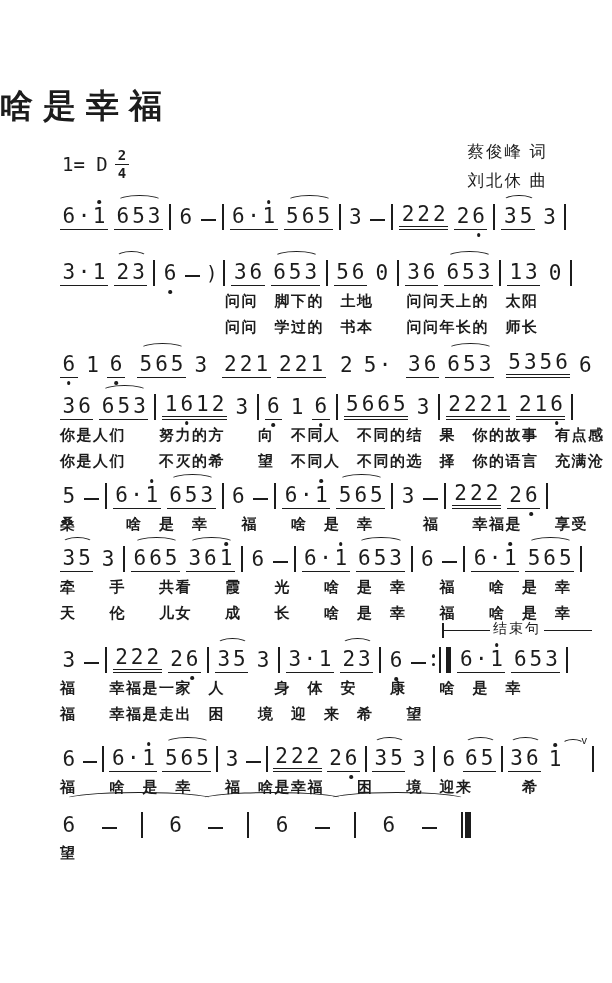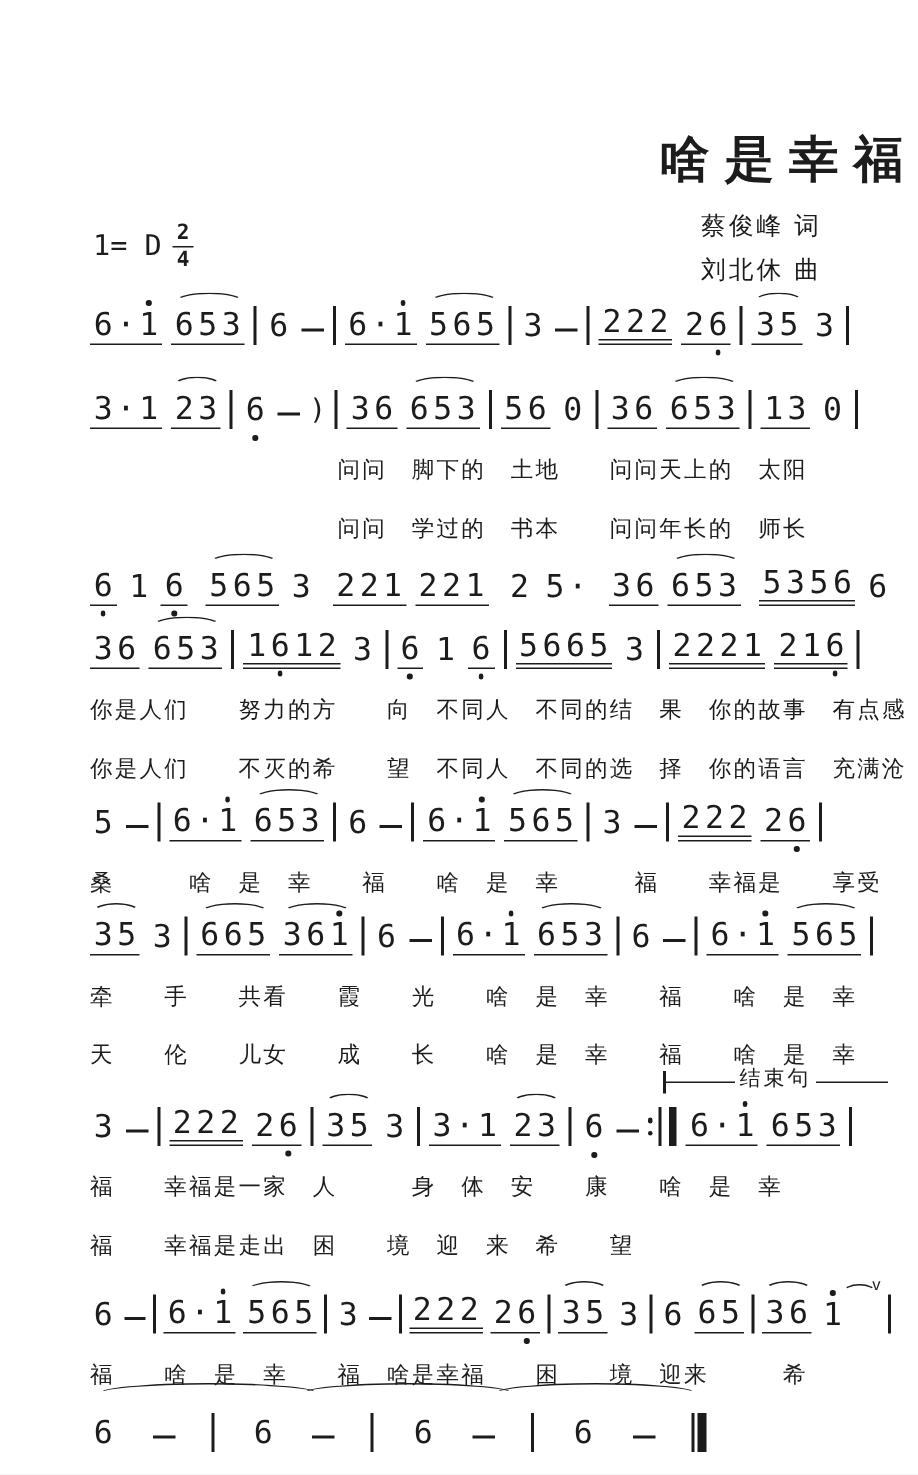--- a/index.html
+++ b/index.html
@@ -3,21 +3,21 @@
 <meta charset="utf-8">
 <style>
   html,body{margin:0;padding:0;background:#e8e8e8;}
   .page{
     position:relative;width:612px;height:983px;margin:0 auto;
     background:#ffffff;color:#1c1c1c;overflow:hidden;
     font-family:"DejaVu Sans",sans-serif;
   }
   
   .title{
-    position:absolute;top:84px;left:0;width:100%;text-align:right;
+    position:absolute;top:84px;left:0;width:100%;text-align:left;
     font-size:33px;font-weight:900;letter-spacing:10px;
     font-family:"Liberation Sans","DejaVu Sans",sans-serif;
   }
   .keysig{
     position:absolute;top:148px;left:62px;font-size:19px;
     display:flex;align-items:center;
     font-family:"DejaVu Sans Mono","DejaVu Sans",monospace;
   }
   .frac{display:inline-flex;flex-direction:column;align-items:center;
     font-size:14px;line-height:1.05;margin-left:7px;font-weight:bold;}
@@ -75,22 +75,22 @@
     border:1.7px solid transparent;border-top-color:#1c1c1c;border-radius:50%;}
   .tie.t1{left:4px;width:148px}
   .tie.t2{left:140px;width:142px}
   .tie.t3{left:268px;width:136px}
   .ending{position:absolute;top:-17px;left:382px;width:150px;
     display:flex;align-items:flex-start;font-size:14px;letter-spacing:2px;
     font-family:Liberation Mono, monospace;}
   .ending::before{content:"";position:absolute;left:0;top:1px;width:2px;height:15px;background:#1c1c1c;}
   .eline{flex:1;border-top:1.8px solid #1c1c1c;margin-top:8px;}
   .elabel{padding:0 3px;line-height:1.1;}
-  .lyr{font-size:15px;line-height:23px;letter-spacing:1.5px;margin-top:16px;
-    white-space:pre;font-family:"Liberation Sans","DejaVu Sans",sans-serif;}
+  .lyr{font-size:15px;line-height:23px;letter-spacing:1.5px;margin-top:3px;
+    white-space:pre;font-family:"Liberation Sans","DejaVu Sans",sans-serif;font-weight:bold;}
 </style>
 </head>
 <body>
 
 <div class="page">
 
   <div class="title">啥是幸福</div>
 
   <div class="keysig">
     <span>1= D</span>

